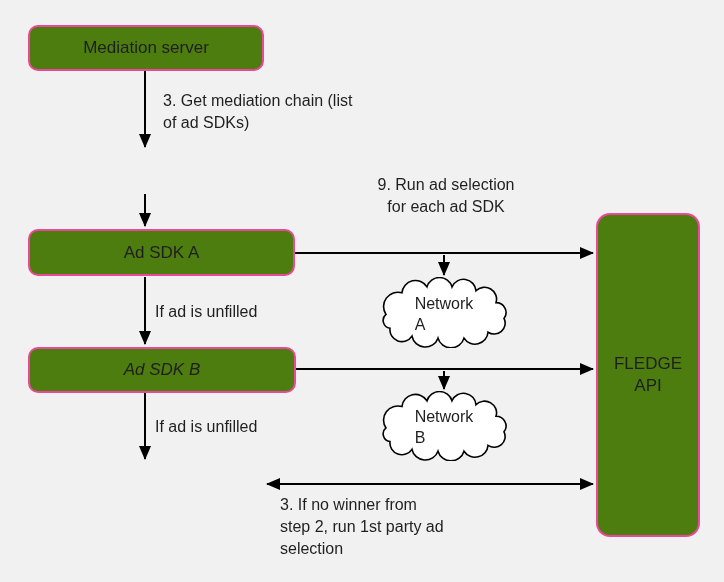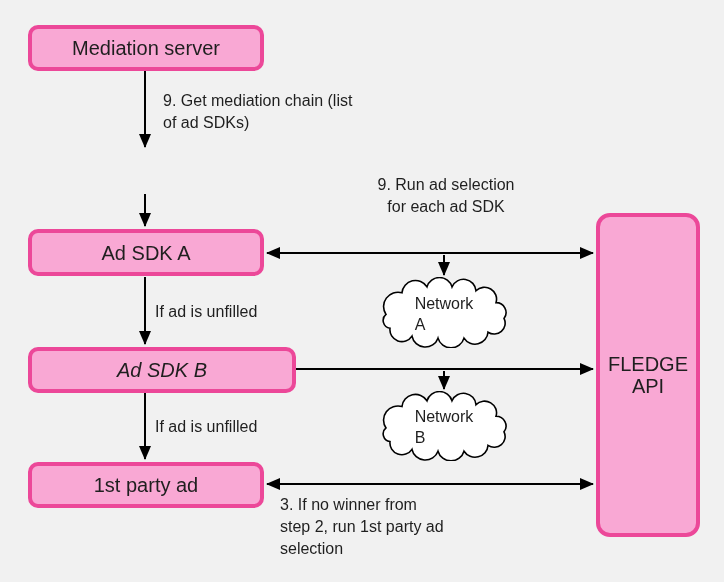--- a/index.html
+++ b/index.html
@@ -7,33 +7,33 @@
     position:relative;
     width:724px;height:582px;
     background:#f1f1f1;
     font-family:"Liberation Sans", sans-serif;
     color:#1f1f1f;
     overflow:hidden;
   }
   svg.connectors{position:absolute;left:0;top:0;width:724px;height:582px;pointer-events:none;}
   .node{
     position:absolute;
-    background:#f9a8d4;
-    border:4px solid #ec4899;
+    background:#4d7c0f;
+    border:2px solid #ec4899;
     border-radius:10px;
     display:flex;align-items:center;justify-content:center;
-    font-size:20px;
+    font-size:17px;
     text-align:center;
     white-space:pre-line;
     box-sizing:border-box;
     line-height:22px;
   }
   .n-mediation-server{left:28px;top:25px;width:236px;height:46px;}
   .n-mediation-sdk{left:28px;top:149px;width:236px;height:45px;}
-  .n-ad-sdk-a{left:28px;top:229px;width:236px;height:47px;}
+  .n-ad-sdk-a{left:28px;top:229px;width:267px;height:47px;}
   .n-ad-sdk-b{left:28px;top:347px;width:268px;height:46px;font-style:italic;}
   .n-first-party{left:28px;top:462px;width:236px;height:46px;}
   .n-fledge{left:596px;top:213px;width:104px;height:324px;border-radius:14px;}
   .cloud{
     position:absolute;width:144px;
     display:flex;align-items:center;justify-content:center;
   }
   .cloud-a{left:372px;top:277px;height:71px;}
   .cloud-b{left:372px;top:391px;height:70px;}
   .cloud svg{position:absolute;left:0;top:0;width:100%;height:100%;}
@@ -78,21 +78,20 @@
     <line x1="444" y1="371" x2="444" y2="389" stroke="#000" stroke-width="2" marker-end="url(#ah)"></line>
   </svg>
 
   <div class="node n-mediation-server">Mediation server</div>
 
 
   <div class="node n-ad-sdk-a">Ad SDK A</div>
 
   <div class="node n-ad-sdk-b">Ad SDK B</div>
 
-  <div class="node n-first-party">1st party ad</div>
 
   <div class="node n-fledge">FLEDGE
 API</div>
 
   <div class="cloud cloud-a">
     <svg viewBox="0 0 144 72" preserveAspectRatio="none">
       <path d="M 14,38
                A 14.5,14.5 0 0 1 30,16
                A 13.5,13.5 0 0 1 55,10
                A 13,13 0 0 1 80,10
@@ -123,21 +122,21 @@
                A 13,13 0 0 1 92,62
                A 13.5,13.5 0 0 1 66,62
                A 13.5,13.5 0 0 1 40,60
                A 12,12 0 0 1 18,52
                A 8,8 0 0 1 14,38 Z" fill="#ffffff" stroke="#000000" stroke-width="1.6"></path>
     </svg>
     <div class="cloud-label">Network
 B</div>
   </div>
 
-  <div class="flabel l-step1">9. Get mediation chain (list
+  <div class="flabel l-step1">3. Get mediation chain (list
 of ad SDKs)</div>
 
   <div class="flabel l-step2">9. Run ad selection
 for each ad SDK</div>
 
   <div class="flabel l-unfilled-a">If ad is unfilled</div>
 
   <div class="flabel l-unfilled-b">If ad is unfilled</div>
 
   <div class="flabel l-step3">3. If no winner from

